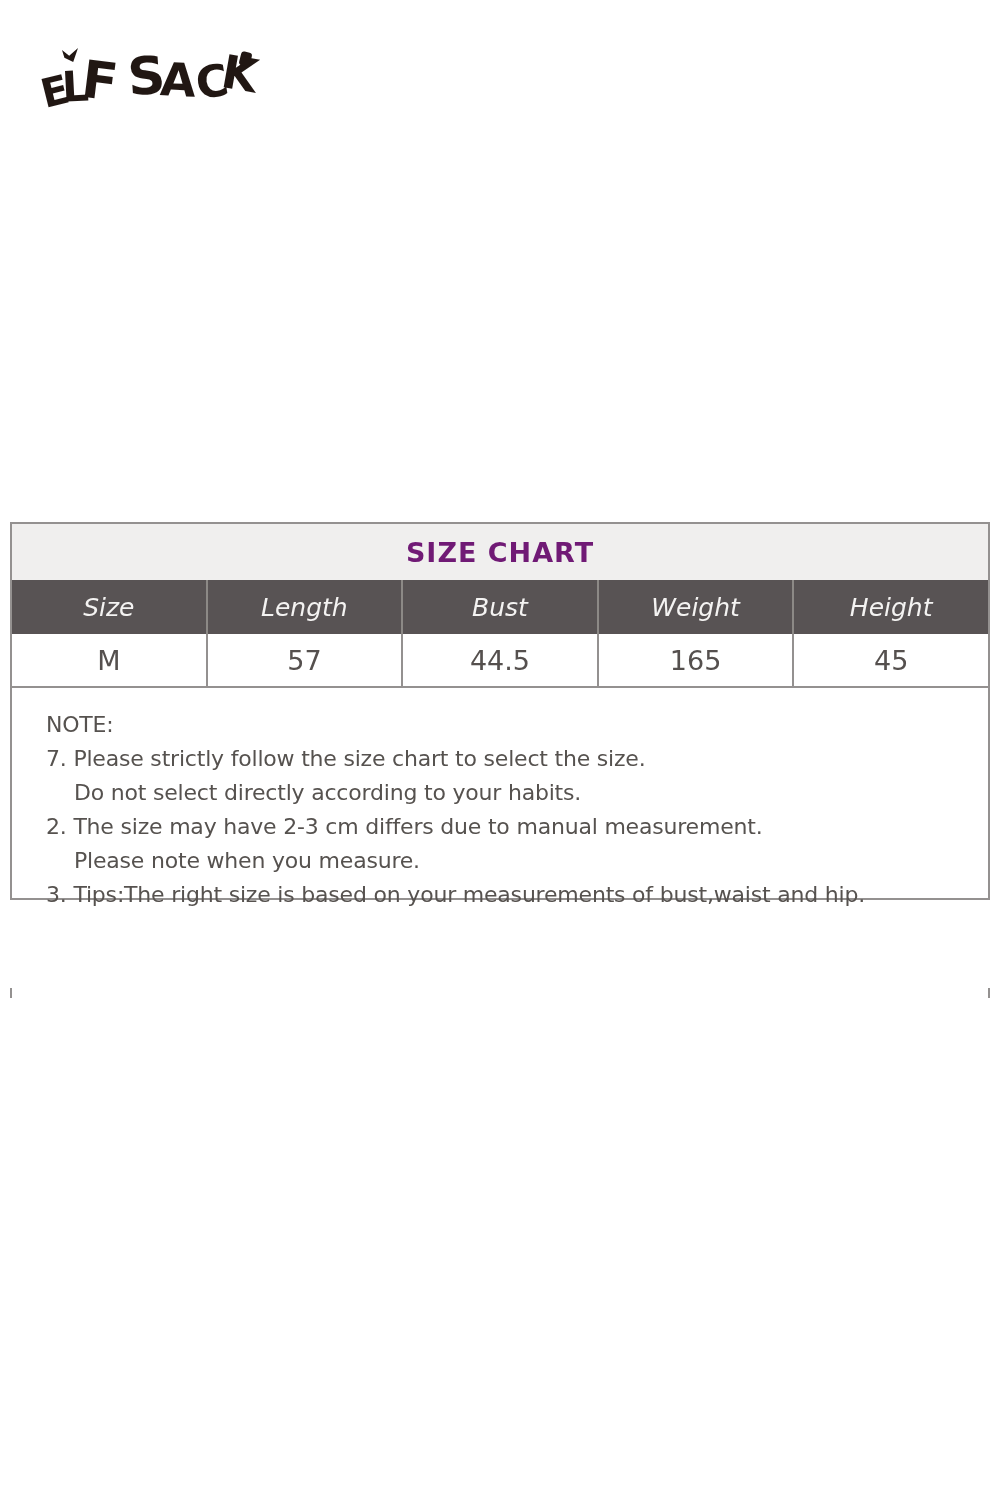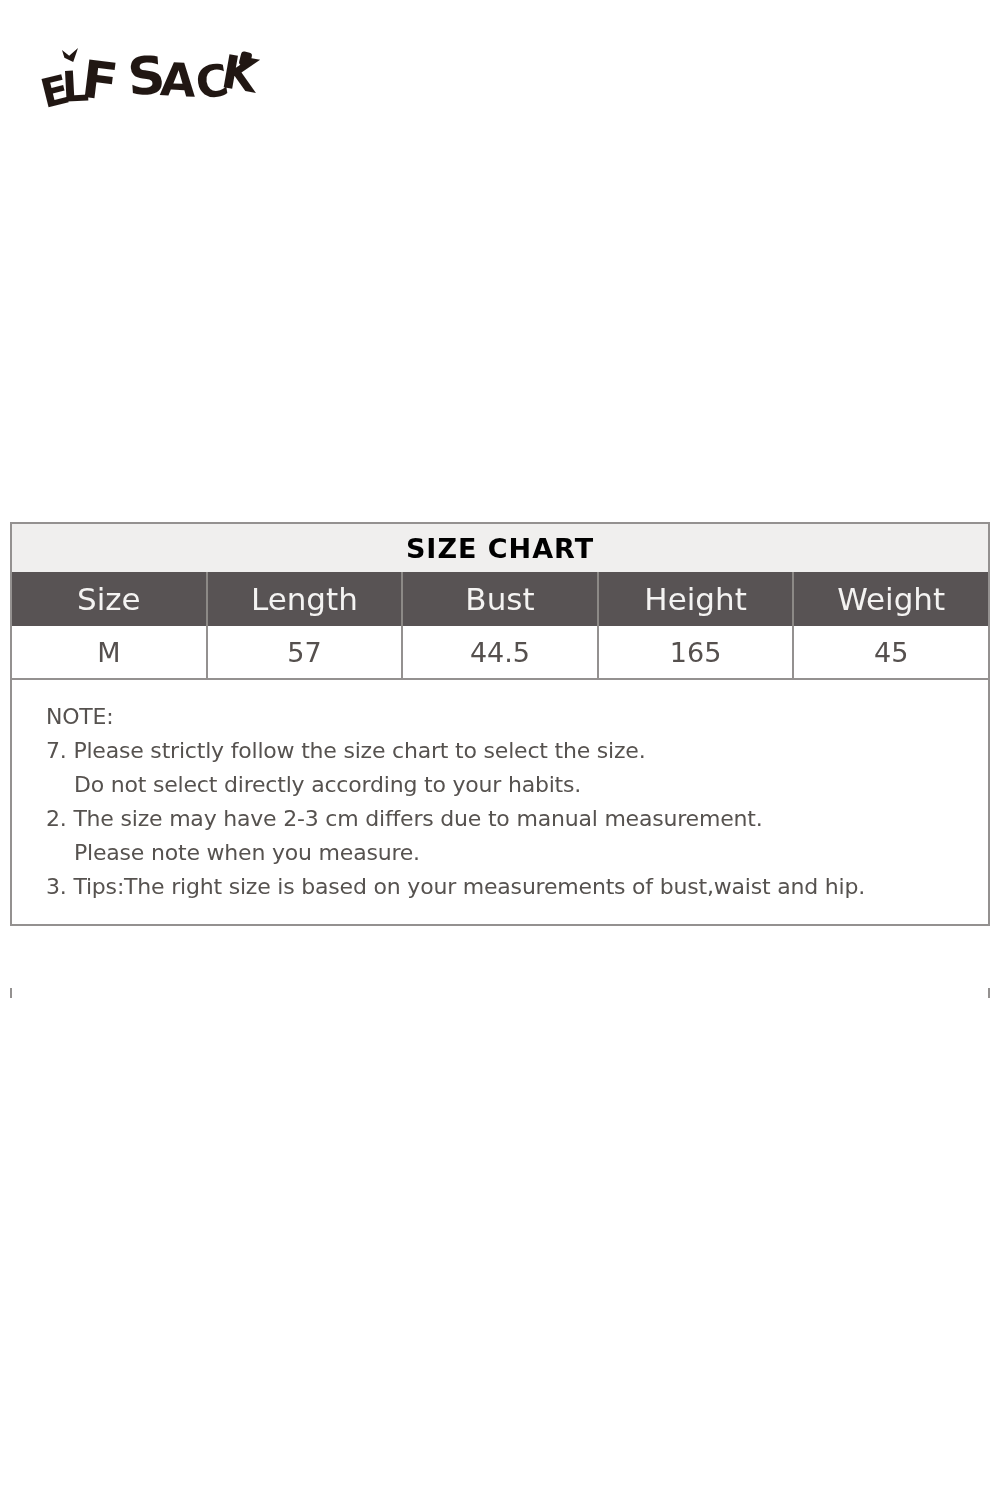--- a/index.html
+++ b/index.html
@@ -44,43 +44,43 @@
   
   .panel {
     position: absolute;
     left: 10px;
     top: 522px;
     width: 976px;
     border: 2px solid #949190;
     background: #ffffff;
   }
   .title-bar {
-    height: 48px;
+    height: 56px;
     background: #f0efee;
     display: flex; align-items: center; justify-content: center;
     font-size: 27px; font-weight: bold;
-    color: #000000; letter-spacing: 1px;
+    color: #701a75; letter-spacing: 1px;
   }
   .head-row { display: flex; height: 54px; background: #585354; }
   .head-cell {
     flex: 1; display: flex; align-items: center; justify-content: center;
-    font-size: 31px; color: #f4f3f2;
+    font-size: 25px; color: #f4f3f2; font-style: italic;
   }
   .head-cell + .head-cell { border-left: 2px solid #8c8986; }
 
   .data-row { display: flex; height: 52px; background: #ffffff; border-bottom: 2px solid #949190; }
   .data-cell {
     flex: 1; display: flex; align-items: center; justify-content: center;
     font-size: 27px; color: #55504e;
   }
   .data-cell + .data-cell { border-left: 2px solid #949190; }
 
   .note {
     box-sizing: border-box;
-    height: 244px;
+    height: 210px;
     padding: 20px 20px 0 34px;
     background: #ffffff;
   }
   .note-line {
     font-size: 22px;
     line-height: 34px;
     color: #56524f;
     letter-spacing: -0.2px;
     white-space: nowrap;
   }
@@ -110,22 +110,22 @@
   </div>
 
   <div class="panel">
 
     <div class="title-bar">SIZE CHART</div>
 
     <div class="head-row">
       <div class="head-cell">Size</div>
       <div class="head-cell">Length</div>
       <div class="head-cell">Bust</div>
+      <div class="head-cell">Weight</div>
       <div class="head-cell">Height</div>
-      <div class="head-cell">Weight</div>
     </div>
 
     <div class="data-row">
       <div class="data-cell">M</div>
       <div class="data-cell">57</div>
       <div class="data-cell">44.5</div>
       <div class="data-cell">165</div>
       <div class="data-cell">45</div>
     </div>
 

